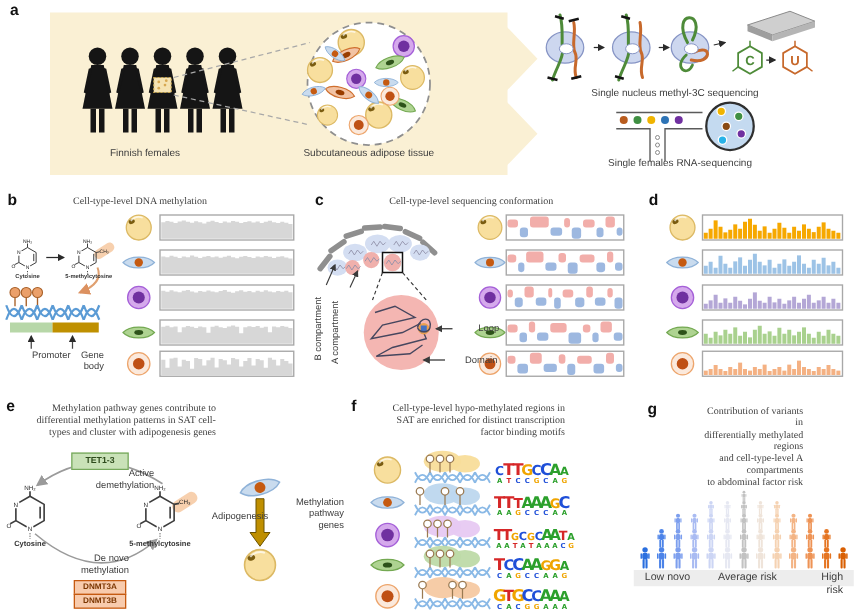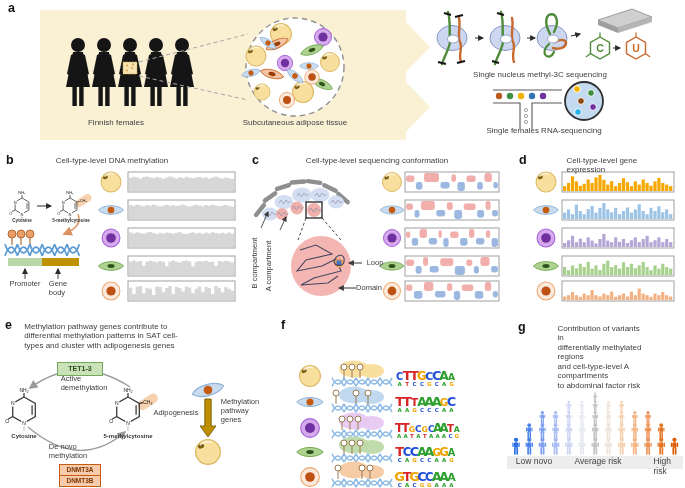--- a/index.html
+++ b/index.html
@@ -1,24 +1,24 @@
 <!DOCTYPE html>
 <html><head>
 <meta charset="utf-8">
 <style>
   html,body{margin:0;padding:0;background:#fff;}
   #fig{position:relative;width:685px;height:488px;background:#fff;overflow:hidden;
        font-family:"Liberation Sans",sans-serif;color:#3a3a3a;}
   #fig svg{position:absolute;overflow:visible;}
-  .t{position:absolute;white-space:pre-line;text-align:left;transform:translateX(-50%);line-height:1.18;color:#3d3d3d;}
+  .t{position:absolute;white-space:pre-line;text-align:right;transform:translateX(-50%);line-height:1.18;color:#3d3d3d;}
   .pl{position:absolute;font-weight:bold;font-size:12.5px;color:#111;transform:none;text-align:left;}
   .cap{font-size:8px;}
-  .ttl{font-size:8px;color:#404040;}
+  .ttl{font-size:8px;color:#404040;font-family:Liberation Serif, serif;}
   .tiny{font-size:4.6px;font-weight:bold;color:#333;}
-  .sm{font-size:7.5px;}
+  .sm{font-size:7.5px;margin-left:16px;}
   .chem-lab{font-size:6px;font-weight:bold;color:#333;}
   .rot{position:absolute;font-size:7.5px;transform:translate(-50%,-50%) rotate(-90deg);white-space:nowrap;}
   .box-lab{position:absolute;text-align:center;font-weight:bold;}
   #tet-box{left:57px;top:362px;width:44px;height:12px;background:#c9e2b8;border:1px solid #76a85c;font-size:7px;line-height:11px;color:#2d4a1c;}
   #dnmt3a-box{left:59px;top:464px;width:40px;height:10px;background:#f8cbad;border:1px solid #c55a11;font-size:6.5px;line-height:9px;color:#7a3500;}
   #dnmt3b-box{left:59px;top:475px;width:40px;height:10px;background:#f8cbad;border:1px solid #c55a11;font-size:6.5px;line-height:9px;color:#7a3500;}
 </style>
 </head>
 <body>
 
@@ -1240,41 +1240,43 @@
 body</div>
 
   <div class="pl" style="left:252px;top:153px">c</div>
   <div class="t ttl" style="left:377px;top:156px">Cell-type-level sequencing conformation</div>
   <div class="rot" style="left:254px;top:263px">B compartment</div>
   <div class="rot" style="left:268px;top:266px">A compartment</div>
   <div class="t sm" style="left:375px;top:259px">Loop</div>
   <div class="t sm" style="left:369px;top:284px">Domain</div>
 
   <div class="pl" style="left:519px;top:153px">d</div>
-  <div class="t ttl" style="left:606px;top:156px">Cell-type-level gene expression</div>
 
   <div class="pl" style="left:5px;top:318px">e</div>
   <div class="t ttl" style="left:101px;top:322px">Methylation pathway genes contribute to
 differential methylation patterns in SAT cell-
 types and cluster with adipogenesis genes</div>
   <div class="box-lab" id="tet-box">TET1-3</div>
   <div class="t sm" style="left:84px;top:375px">Active
 demethylation</div>
   <div class="t sm" style="left:68px;top:443px">De novo
 methylation</div>
   <div class="box-lab" id="dnmt3a-box">DNMT3A</div>
   <div class="box-lab" id="dnmt3b-box">DNMT3B</div>
   <div class="t chem-lab" style="left:24px;top:433px">Cytosine</div>
   <div class="t chem-lab" style="left:128px;top:433px">5-methylcytosine</div>
   <div class="t sm" style="left:176px;top:409px">Adipogenesis</div>
   <div class="t sm" style="left:240px;top:398px">Methylation
 pathway
 genes</div>
 
   <div class="pl" style="left:281px;top:318px">f</div>
+  <div class="t ttl" style="left:383px;top:322px">Cell-type-level hypo-methylated regions in
+SAT are enriched for distinct transcription
+factor binding motifs</div>
 
   <div class="pl" style="left:518px;top:320px">g</div>
   <div class="t ttl" style="left:600px;top:324px">Contribution of variants in
 differentially methylated regions
 and cell-type-level A compartments
 to abdominal factor risk</div>
   <div class="t" style="left:534px;top:456px;font-size:8.5px">Low novo</div>
   <div class="t" style="left:598px;top:456px;font-size:8.5px">Average risk</div>
   <div class="t" style="left:664px;top:456px;font-size:8.5px">High risk</div>
 </div>

